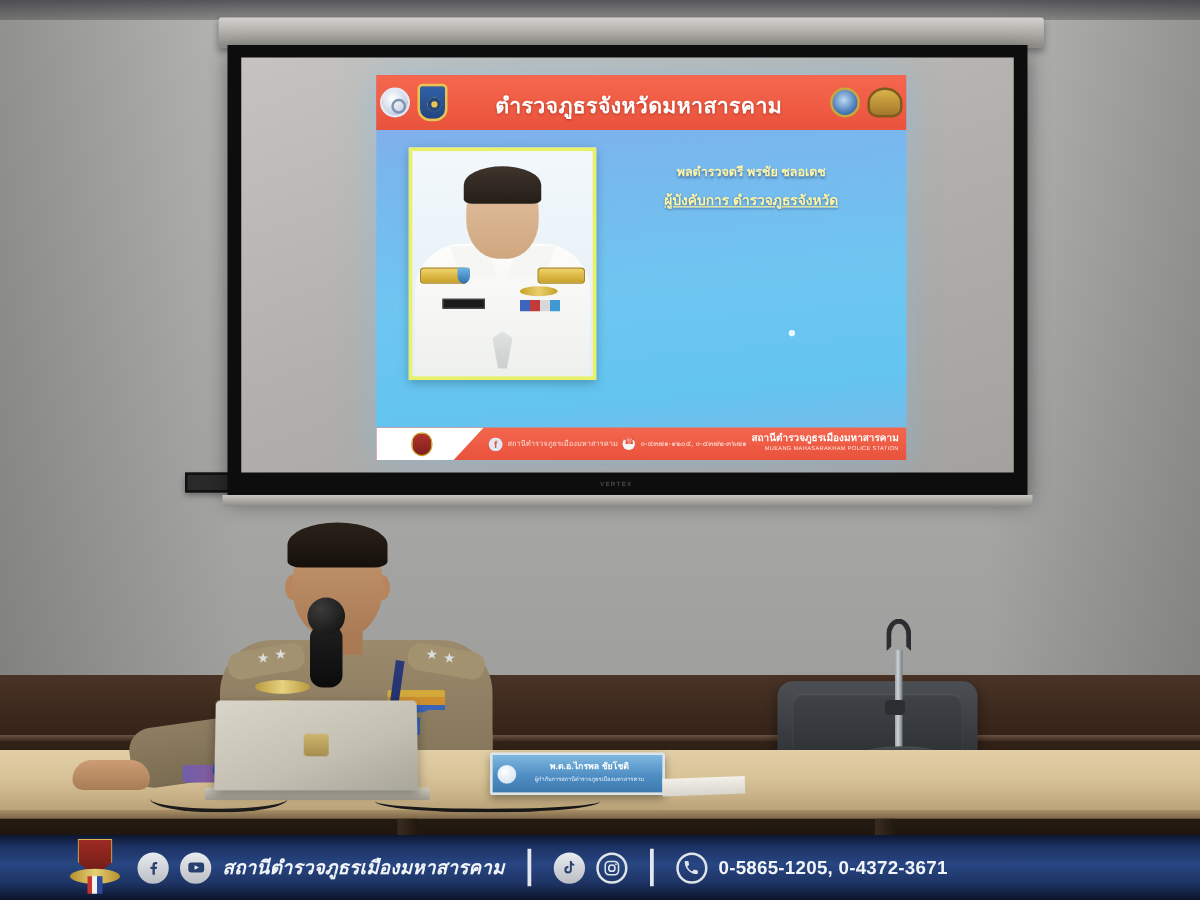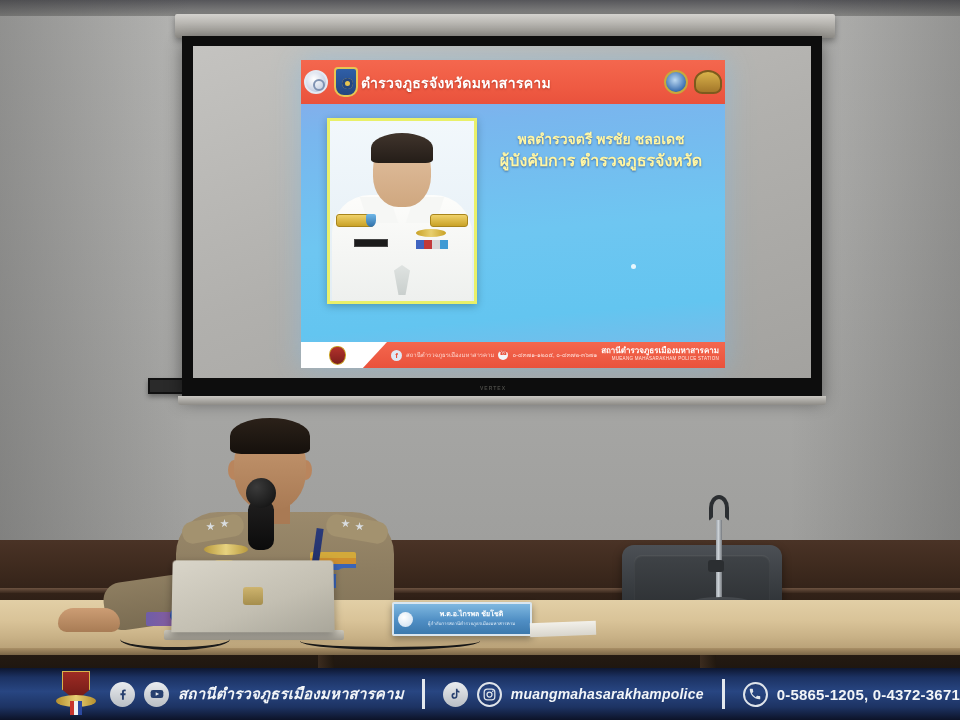--- a/index.html
+++ b/index.html
@@ -96,21 +96,21 @@
     position:absolute; left:108px; top:14px; width:424px; height:308px;
     background:linear-gradient(175deg,#8fa6e8 0%,#79b6ee 22%,#6ec6f1 55%,#63c5f0 80%,#7fb7e6 100%);
     box-shadow:0 0 26px rgba(120,190,240,.45);
   }
   .slide-header {
     position:relative; width:100%; height:44px;
     background:linear-gradient(180deg,#f4674e,#ef5b43 60%,#e9523c);
     display:flex; align-items:center;
   }
   .slide-title {
-    flex:1; color:#ffffff; font-size:14px;
+    flex:1; text-align:center; color:#ffffff; font-size:17px;
     font-weight:bold; text-shadow:0 1px 2px rgba(120,20,10,.5);
     letter-spacing:.3px; padding-top:2px;
   }
   .emblem {
     width:26px; height:30px; margin:0 3px; flex:0 0 auto;
     position:relative;
   }
   .emblem.e1 {
     border-radius:50%; width:24px; height:24px;
     background:radial-gradient(circle at 40% 35%,#ffffff,#cfd8e8 60%,#9fb0c9);
@@ -193,26 +193,27 @@
   .p-tie {
     position:absolute; left:50%; bottom:6px; transform:translateX(-50%);
     width:16px; height:30px; background:linear-gradient(180deg,#dfe3e1,#c9cfcd);
     clip-path:polygon(50% 0,100% 18%,72% 100%,28% 100%,0 18%);
   }
 
   .slide-text {
     position:absolute; left:186px; top:24px; width:228px; text-align:center;
   }
   .st-line1 {
-    color:#fff6a4; font-size:14px; font-weight:bold; line-height:22px;
+    color:#fff6a4; font-size:10px; font-weight:bold; line-height:22px;
     text-shadow:0 1px 2px rgba(20,40,90,.55);
   }
   .st-line2, .st-line3 {
-    color:#fff6a4; font-size:16px; font-weight:bold; line-height:22px;
+    color:#fff6a4; font-size:11px; font-weight:bold; line-height:22px;
     text-shadow:0 1px 2px rgba(20,40,90,.55);
+    text-decoration:underline;
   }
   .slide-dot {
     position:absolute; left:330px; top:160px; width:5px; height:5px;
     border-radius:50%; background:rgba(255,255,255,.85);
   }
 
   .slide-footer {
     position:absolute; left:0; bottom:0; width:100%; height:26px;
     background:linear-gradient(180deg,#f4674e,#e9523c);
     display:flex; align-items:center;
@@ -654,21 +655,20 @@
             <path fill="#27406f" d="M16.2 3h-2.6v12.1a2.4 2.4 0 11-2.1-2.38V10a5.1 5.1 0 104.7 5.08V8.6a6.2 6.2 0 003.4 1.05V7.03A3.65 3.65 0 0116.2 3z"></path>
           </svg>
       </div>
       <div class="sm-icon outline">
         <svg width="15" height="15" viewBox="0 0 24 24">
             <rect x="3.5" y="3.5" width="17" height="17" rx="5" fill="none" stroke="#dfe4ea" stroke-width="2"></rect>
             <circle cx="12" cy="12" r="4" fill="none" stroke="#dfe4ea" stroke-width="2"></circle>
             <circle cx="17.2" cy="6.9" r="1.2" fill="#dfe4ea"></circle>
           </svg>
       </div>
-      <span class="banner-text en">muangmahasarakhampolice</span>
     </div>
 
     <div class="divider"></div>
 
     <div class="banner-group">
       <div class="sm-icon outline">
         <svg width="14" height="14" viewBox="0 0 24 24">
             <path fill="#dfe4ea" d="M6.6 10.8a15.1 15.1 0 006.6 6.6l2.2-2.2c.3-.3.7-.4 1-.2 1.1.4 2.3.6 3.6.6.6 0 1 .4 1 1V20c0 .6-.4 1-1 1C10.7 21 3 13.3 3 4c0-.6.4-1 1-1h3.4c.6 0 1 .4 1 1 0 1.2.2 2.4.6 3.6.1.3 0 .7-.2 1z"></path>
           </svg>
       </div>

